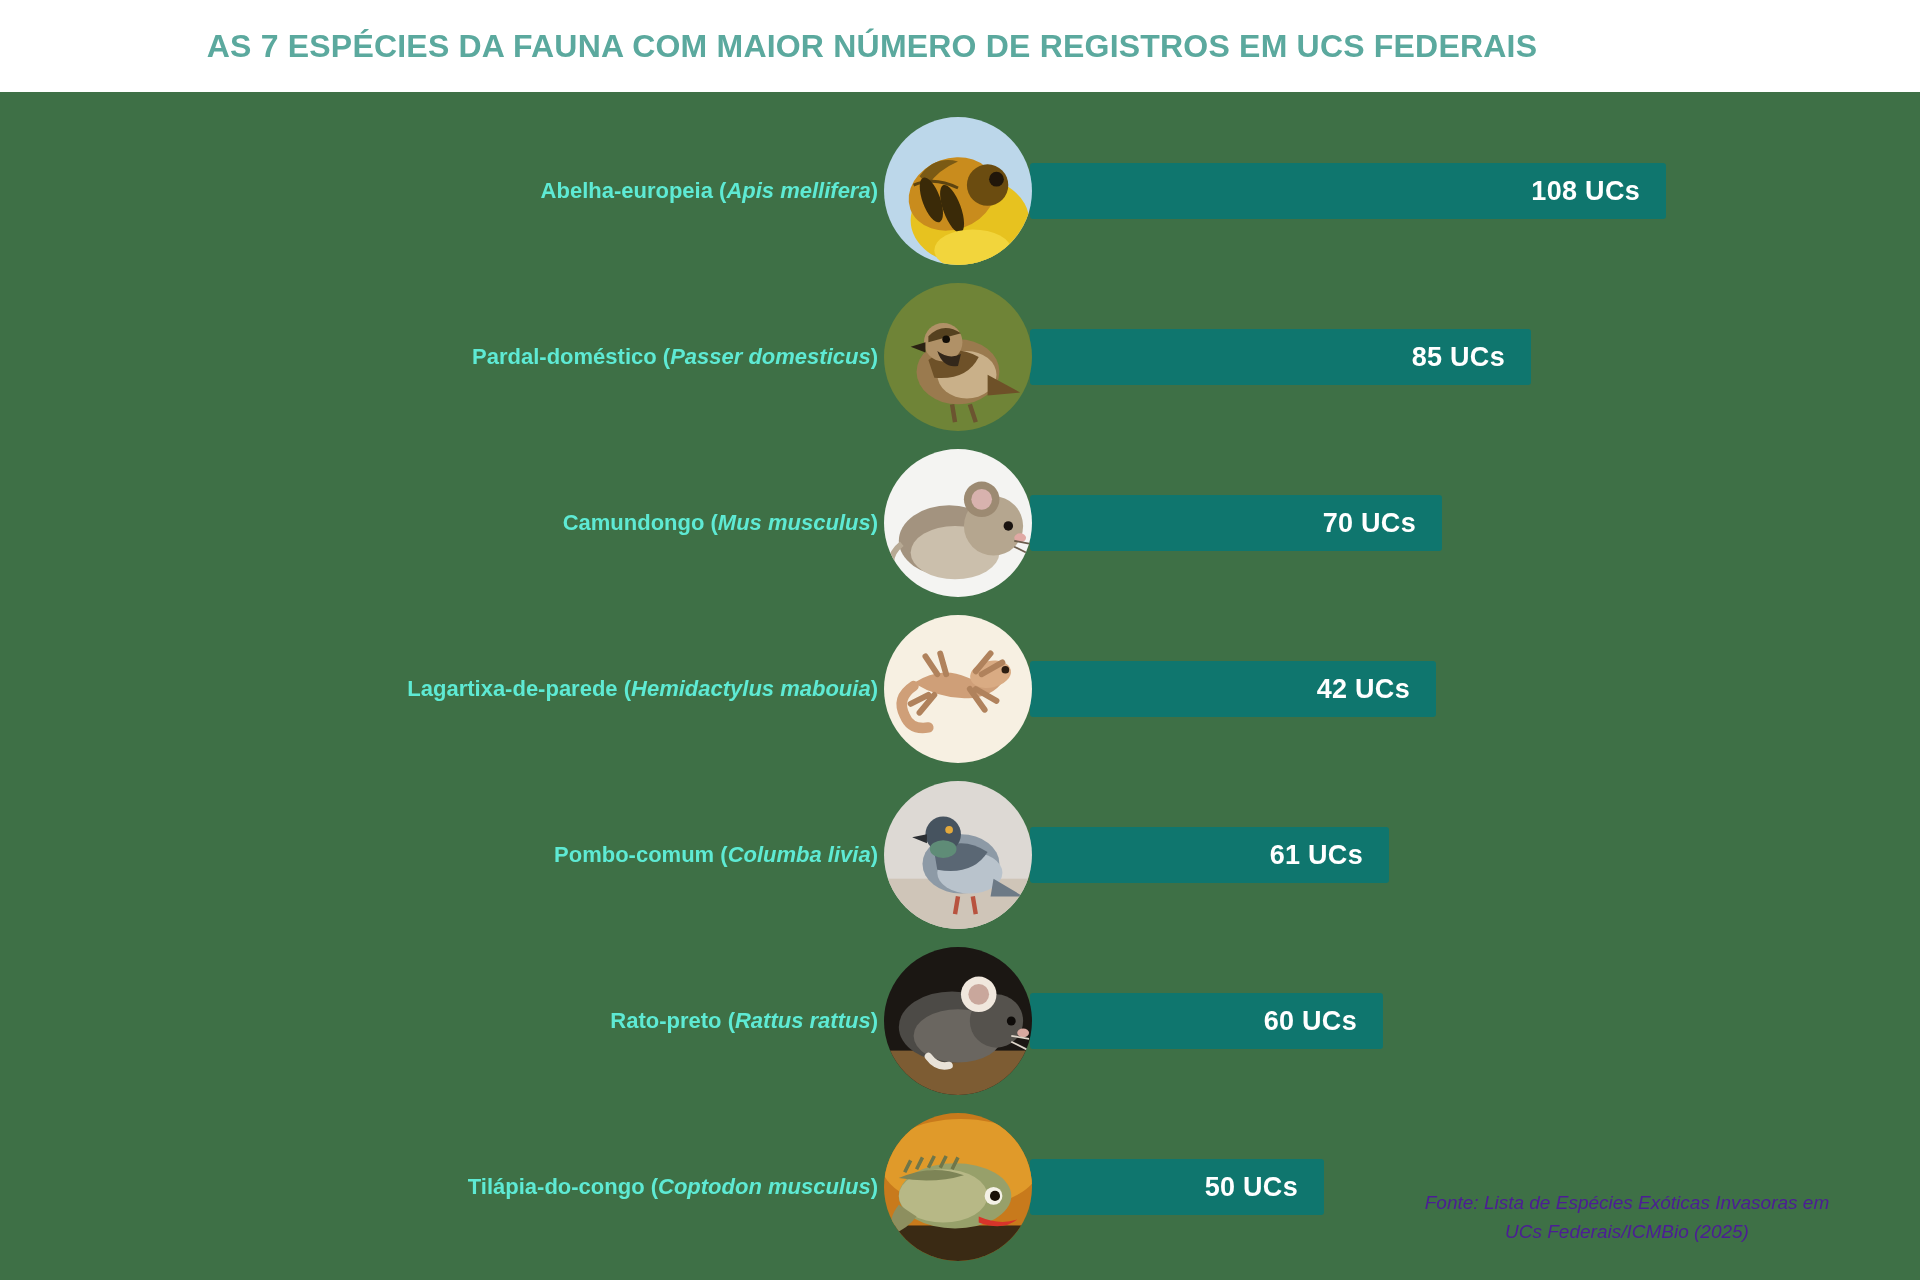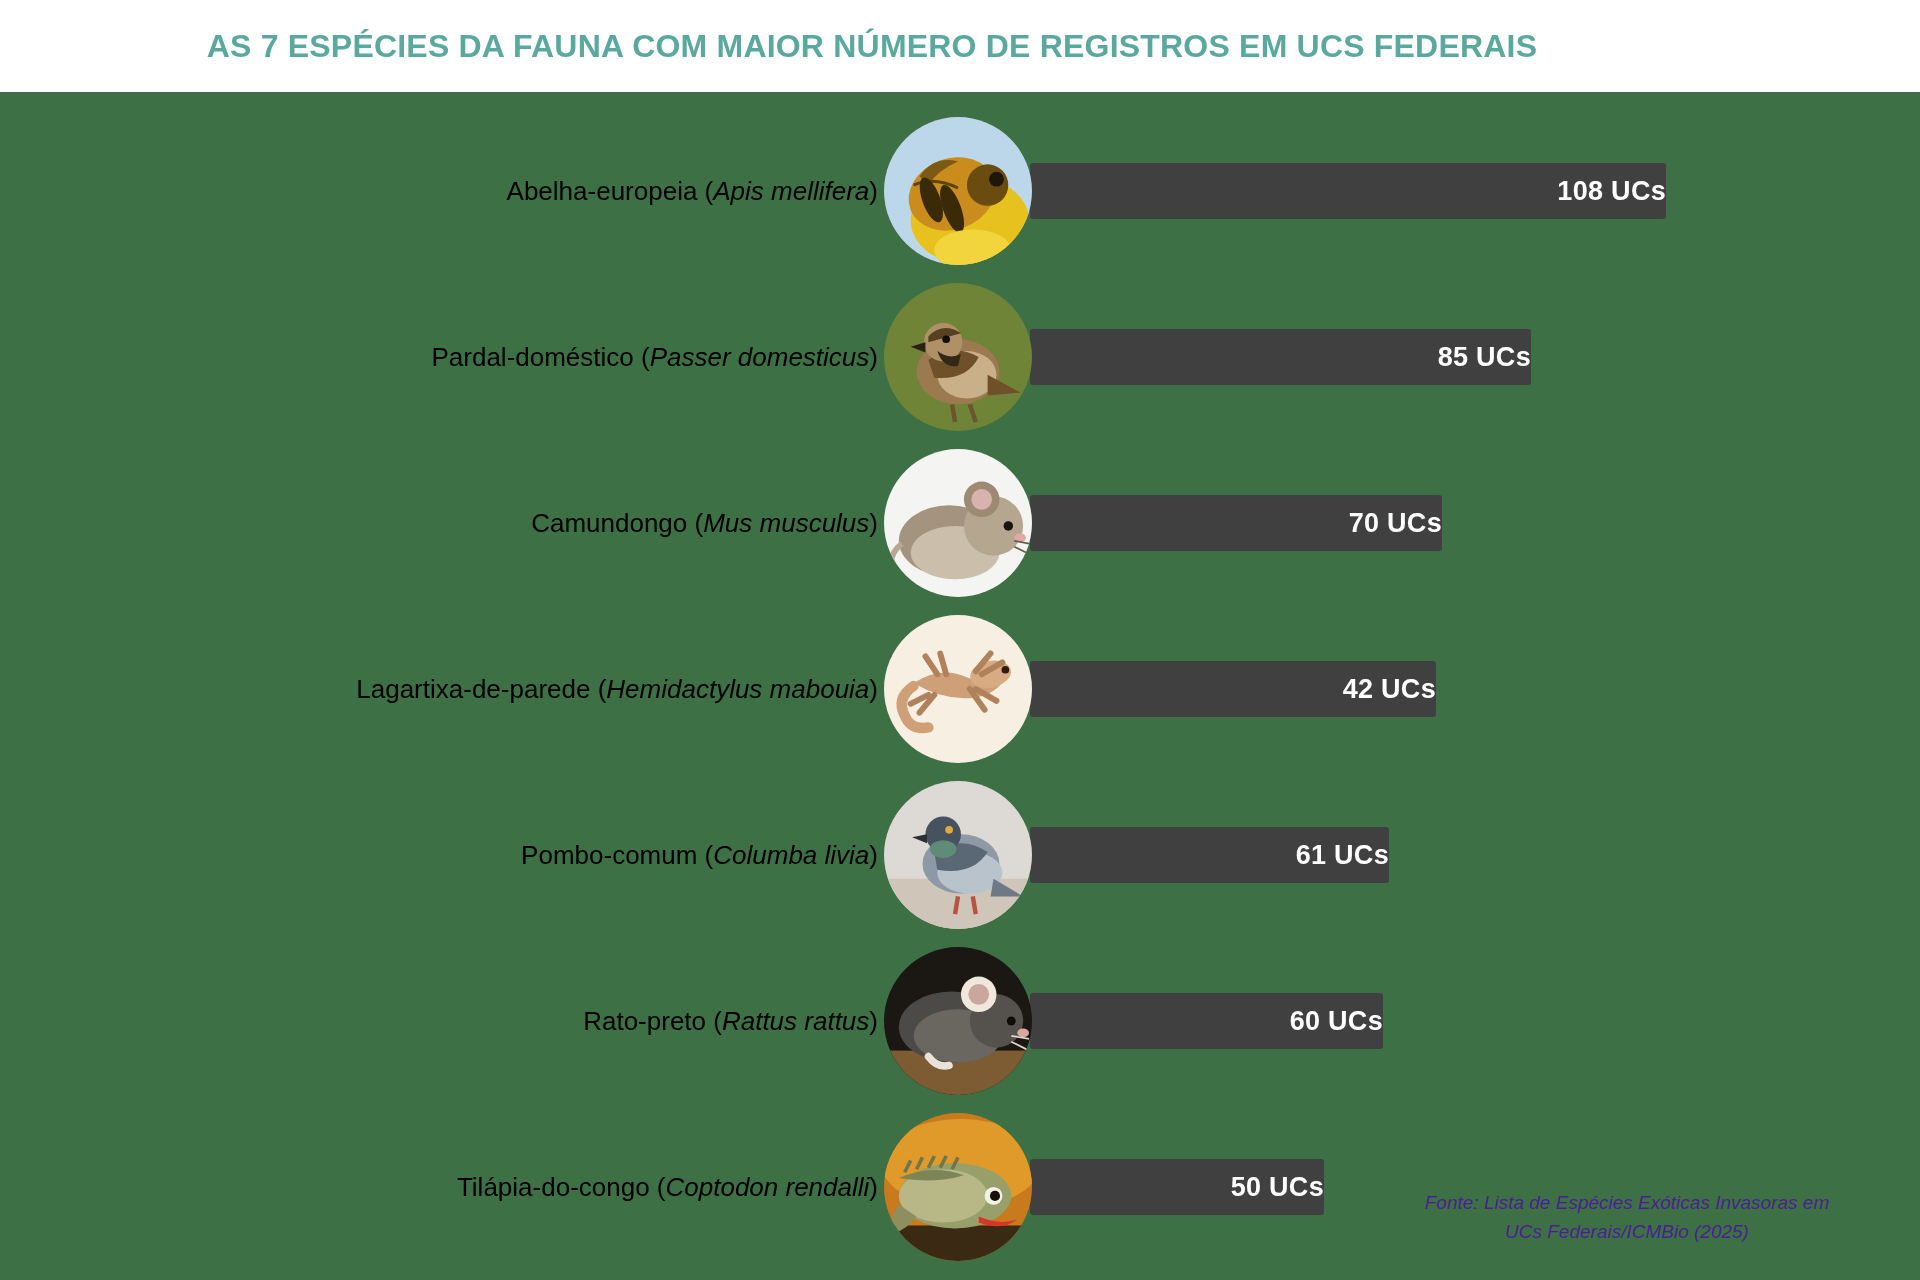--- a/index.html
+++ b/index.html
@@ -44,42 +44,43 @@
     position: absolute;
     left: 0;
     width: 1920px;
     height: 166px;
   }
   .row-label {
     position: absolute;
     right: 1042px;
     top: 50%;
     transform: translateY(-50%);
-    color: #000000;
-    font-size: 26px;
-    font-weight: normal;
+    color: #5eead4;
+    font-size: 22px;
+    font-weight: bold;
     white-space: nowrap;
     text-align: right;
     line-height: 1.1;
   }
   .row-label .sci { font-style: italic; }
   .bar-track {
     position: absolute;
     left: 1030px;
     top: 50%;
     transform: translateY(-50%);
     height: 56px;
   }
   .bar {
     height: 56px;
-    background: #404040;
+    background: #0f766e;
     border-radius: 3px;
     display: flex;
     align-items: center;
     justify-content: flex-end;
+    padding-right: 26px;
   }
   .bar-value {
     color: #ffffff;
     font-size: 27px;
     font-weight: bold;
     white-space: nowrap;
     letter-spacing: 0.3px;
   }
   
   .photo {
@@ -245,21 +246,21 @@
       <circle cx="64" cy="32" r="12" fill="#f0e7dd"></circle>
       <circle cx="64" cy="32" r="7" fill="#c9a79c"></circle>
       <circle cx="86" cy="50" r="3" fill="#0e0b09"></circle>
       <ellipse cx="94" cy="58" rx="4" ry="3" fill="#d9a89f"></ellipse>
       <path d="M86 60 l12 2 M86 64 l12 6" stroke="#ded5c9" stroke-width="1.2"></path>
       <path d="M30 74 q6 8 14 6" stroke="#e8e2d8" stroke-width="5" fill="none" stroke-linecap="round"></path>
     </svg>
         </div>
       </div>
       <div class="row" style="top: 1012px;">
-        <div class="row-label"><span>Tilápia-do-congo (</span><span class="sci">Coptodon rendalli</span><span>)</span></div>
+        <div class="row-label"><span>Tilápia-do-congo (</span><span class="sci">Coptodon musculus</span><span>)</span></div>
         <div class="bar-track" style="left: 1030px;">
           <div class="bar" style="width: 294px; text-align: center;">
             <span class="bar-value">50 UCs</span>
           </div>
         </div>
         <div class="photo">
     <svg viewBox="0 0 100 100">
       <rect width="100" height="100" fill="#c87a1c"></rect>
       <ellipse cx="52" cy="34" rx="54" ry="30" fill="#e09a2a"></ellipse>
       <rect y="76" width="100" height="24" fill="#3a2a14"></rect>

